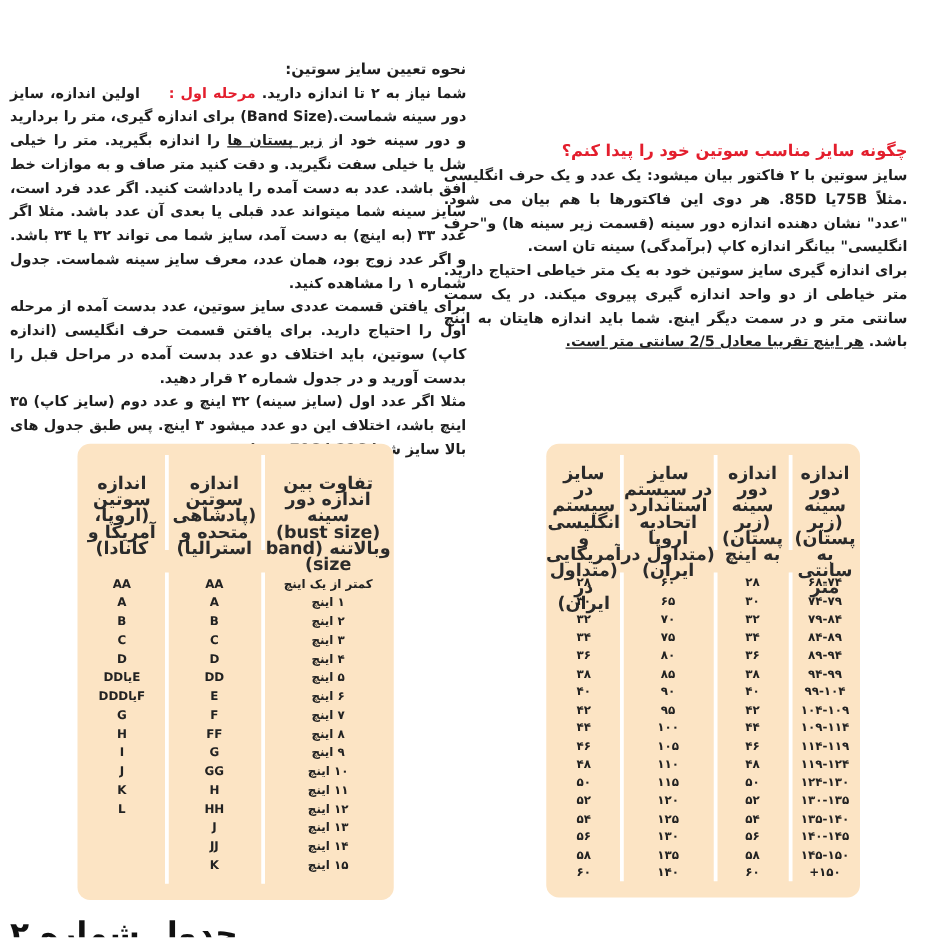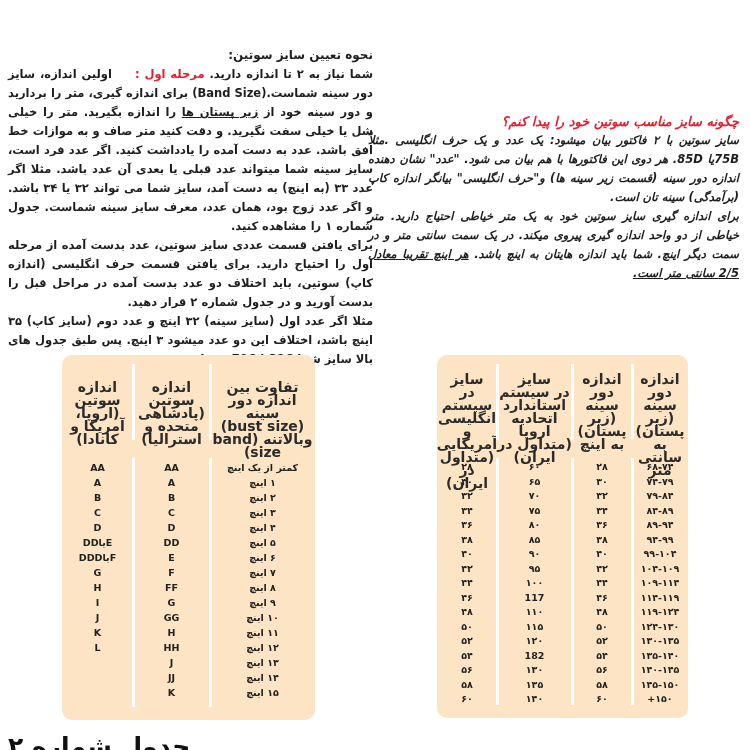--- a/index.html
+++ b/index.html
@@ -2,21 +2,21 @@
 <html lang="fa" dir="rtl"><head>
 <meta charset="utf-8">
 <style>
   html,body{margin:0;padding:0;background:#fff;}
   #page{position:relative;width:750px;height:750px;background:#fff;overflow:hidden;
         font-family:"DejaVu Sans",sans-serif;direction:rtl;}
   
   .textcol{position:absolute;direction:rtl;text-align:justify;color:#1e1e1e;
            font-weight:bold;font-size:11.5px;line-height:19px;}
   #left-col{left:8px;top:46px;width:365px;}
-  #right-col{left:368px;top:112px;width:371px;font-style:italic;}
+  #right-col{left:355px;top:112px;width:371px;}
   .textcol p{margin:0;}
   .intro-heading{font-size:12px;margin:0 0 2px 0;}
   .howto-heading{color:#e31e2d;font-size:13px;margin:0 0 6px 0;text-align:right;}
   .red{color:#e31e2d;margin-left:23px;}
   .u{text-decoration:underline;}
   
   .sizetable{position:absolute;background:#fce4c4;border-radius:10px;direction:rtl;}
   #table2{left:62px;top:355px;width:253px;height:365px;}
   #table1{left:437px;top:355px;width:251px;height:363px;}
   .thead{display:grid;box-sizing:border-box;height:105px;}
@@ -230,21 +230,21 @@
       </div>
         <div class="trow">
         <div class="td" dir="auto">۱۰۹-۱۱۴</div>
         <div class="td" dir="auto">۴۴</div>
         <div class="td" dir="auto">۱۰۰</div>
         <div class="td" dir="auto">۴۴</div>
       </div>
         <div class="trow">
         <div class="td" dir="auto">۱۱۴-۱۱۹</div>
         <div class="td" dir="auto">۴۶</div>
-        <div class="td" dir="auto">117</div>
+        <div class="td" dir="auto">۱۰۵</div>
         <div class="td" dir="auto">۴۶</div>
       </div>
         <div class="trow">
         <div class="td" dir="auto">۱۱۹-۱۲۴</div>
         <div class="td" dir="auto">۴۸</div>
         <div class="td" dir="auto">۱۱۰</div>
         <div class="td" dir="auto">۴۸</div>
       </div>
         <div class="trow">
         <div class="td" dir="auto">۱۲۴-۱۳۰</div>
@@ -254,21 +254,21 @@
       </div>
         <div class="trow">
         <div class="td" dir="auto">۱۳۰-۱۳۵</div>
         <div class="td" dir="auto">۵۲</div>
         <div class="td" dir="auto">۱۲۰</div>
         <div class="td" dir="auto">۵۲</div>
       </div>
         <div class="trow">
         <div class="td" dir="auto">۱۳۵-۱۴۰</div>
         <div class="td" dir="auto">۵۴</div>
-        <div class="td" dir="auto">182</div>
+        <div class="td" dir="auto">۱۲۵</div>
         <div class="td" dir="auto">۵۴</div>
       </div>
         <div class="trow">
         <div class="td" dir="auto">۱۴۰-۱۴۵</div>
         <div class="td" dir="auto">۵۶</div>
         <div class="td" dir="auto">۱۳۰</div>
         <div class="td" dir="auto">۵۶</div>
       </div>
         <div class="trow">
         <div class="td" dir="auto">۱۴۵-۱۵۰</div>

